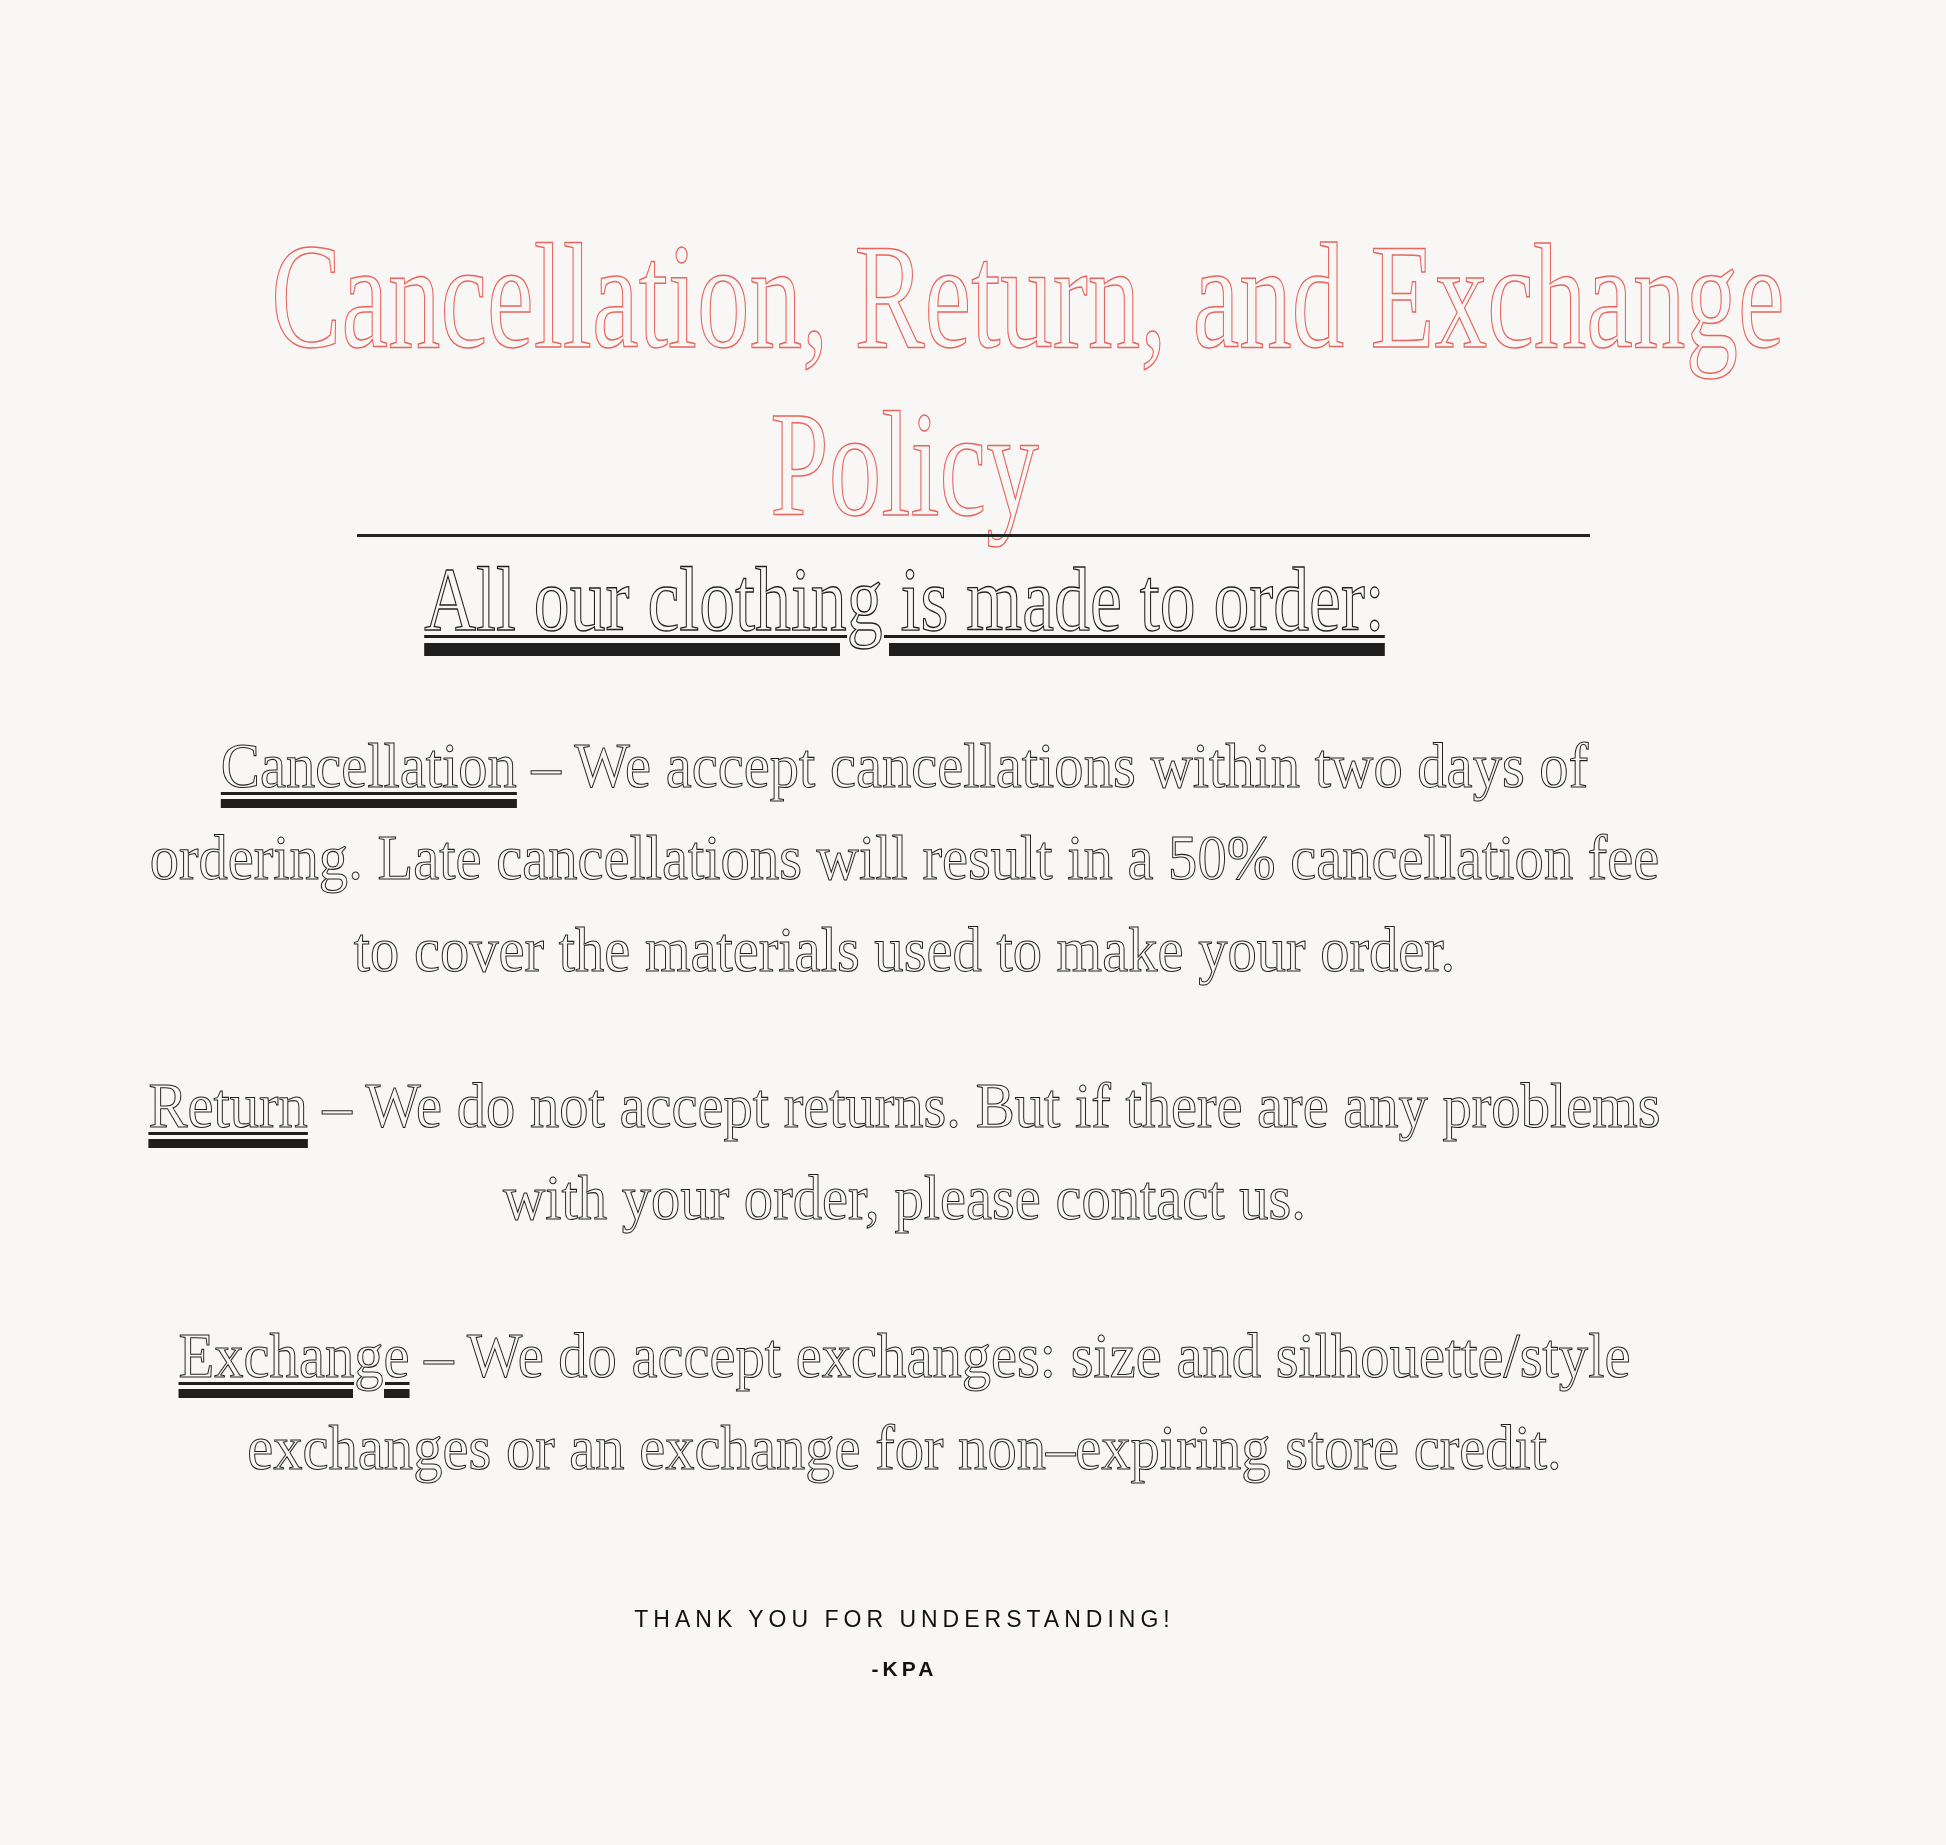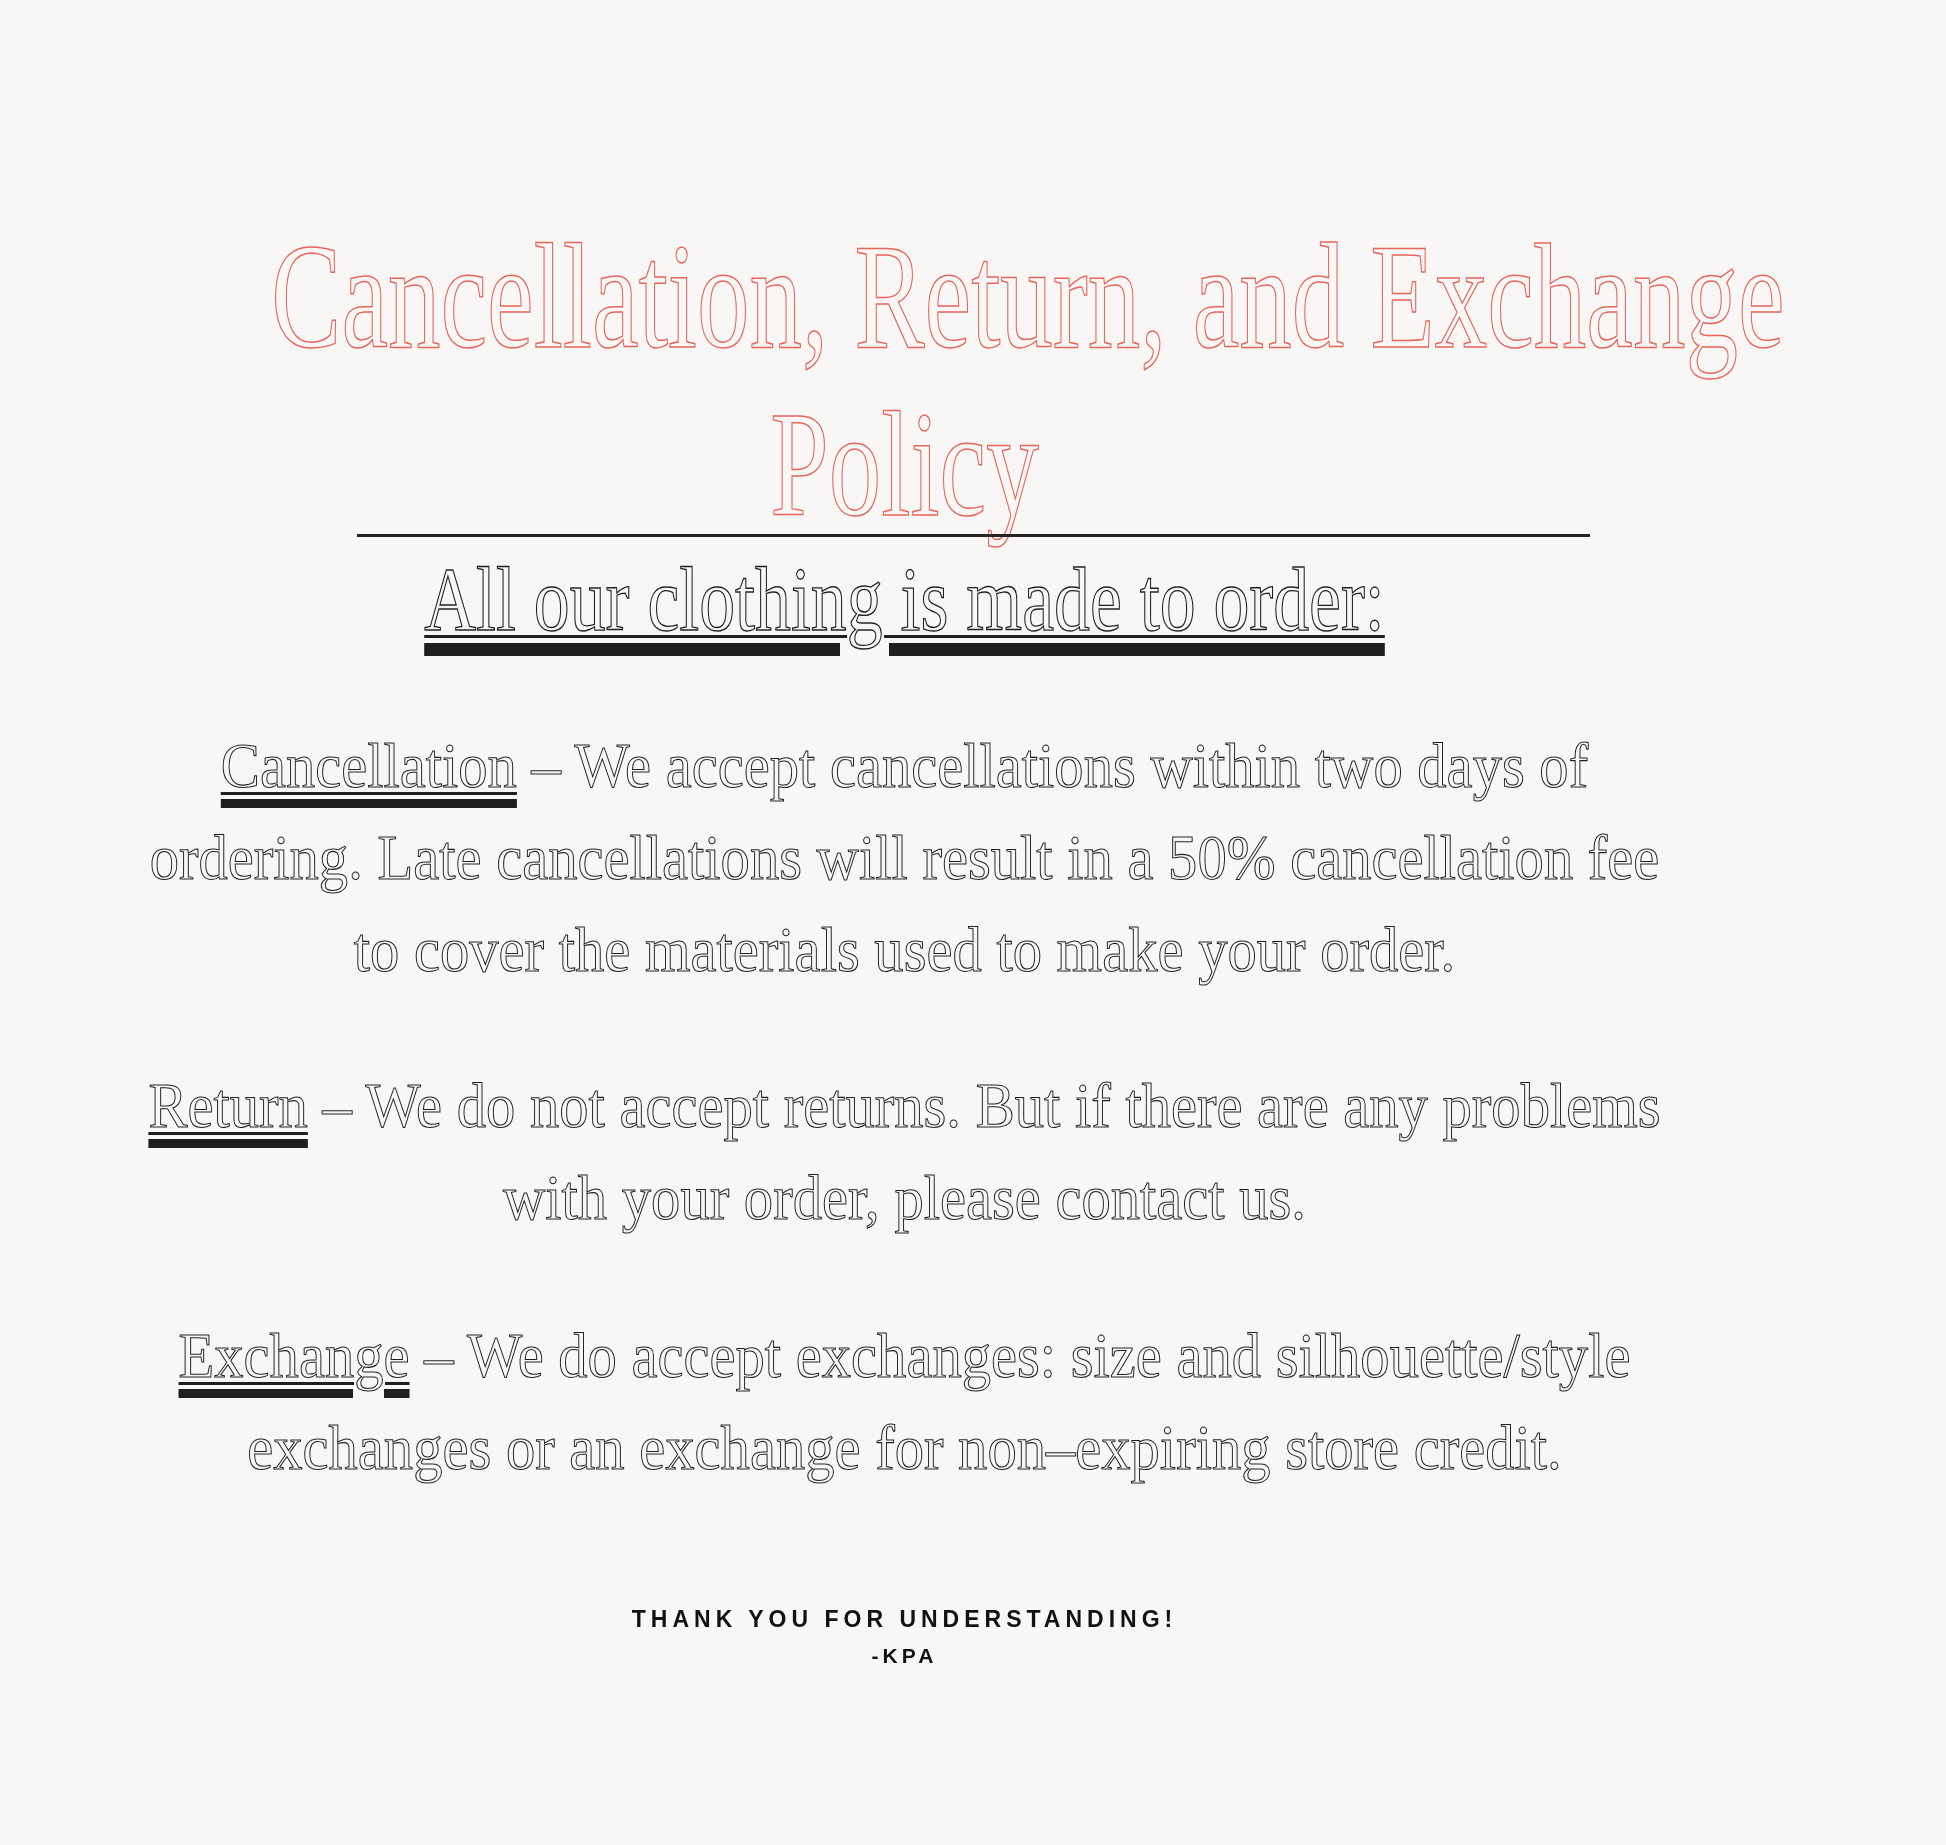--- a/index.html
+++ b/index.html
@@ -112,25 +112,25 @@
     position: absolute;
     top: 1606px;
     left: 0;
     width: 100%;
     text-align: center;
     font-family: "Liberation Sans", "DejaVu Sans", sans-serif;
     color: #121212;
   }
   .footer-line1 {
     font-size: 23px;
-    font-weight: 700;
+    font-weight: 400;
     letter-spacing: 5px;
   }
   .footer-line2 {
-    margin-top: 11px;
+    margin-top: 24px;
     font-size: 21px;
     font-weight: 700;
     letter-spacing: 4px;
   }
 </style>
 </head>
 <body>
 
 <div class="canvas">
 

